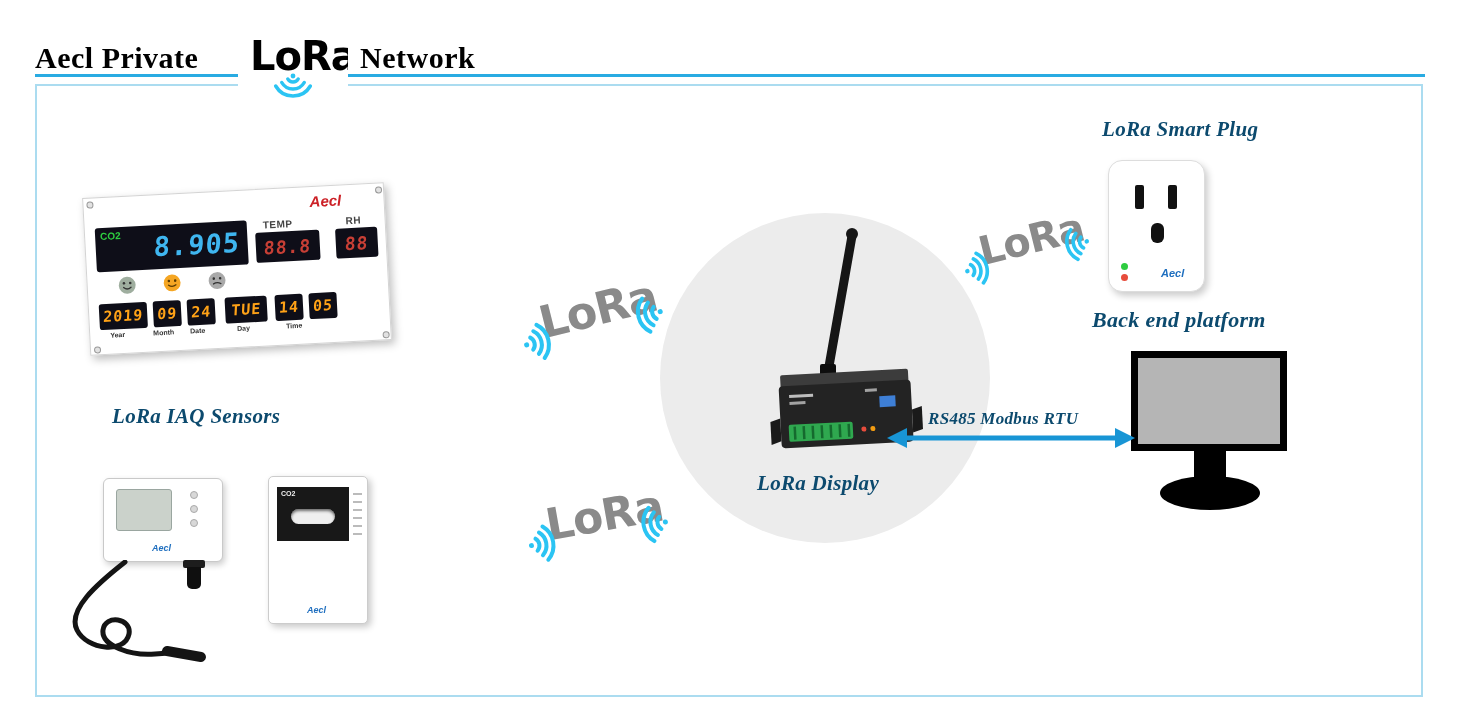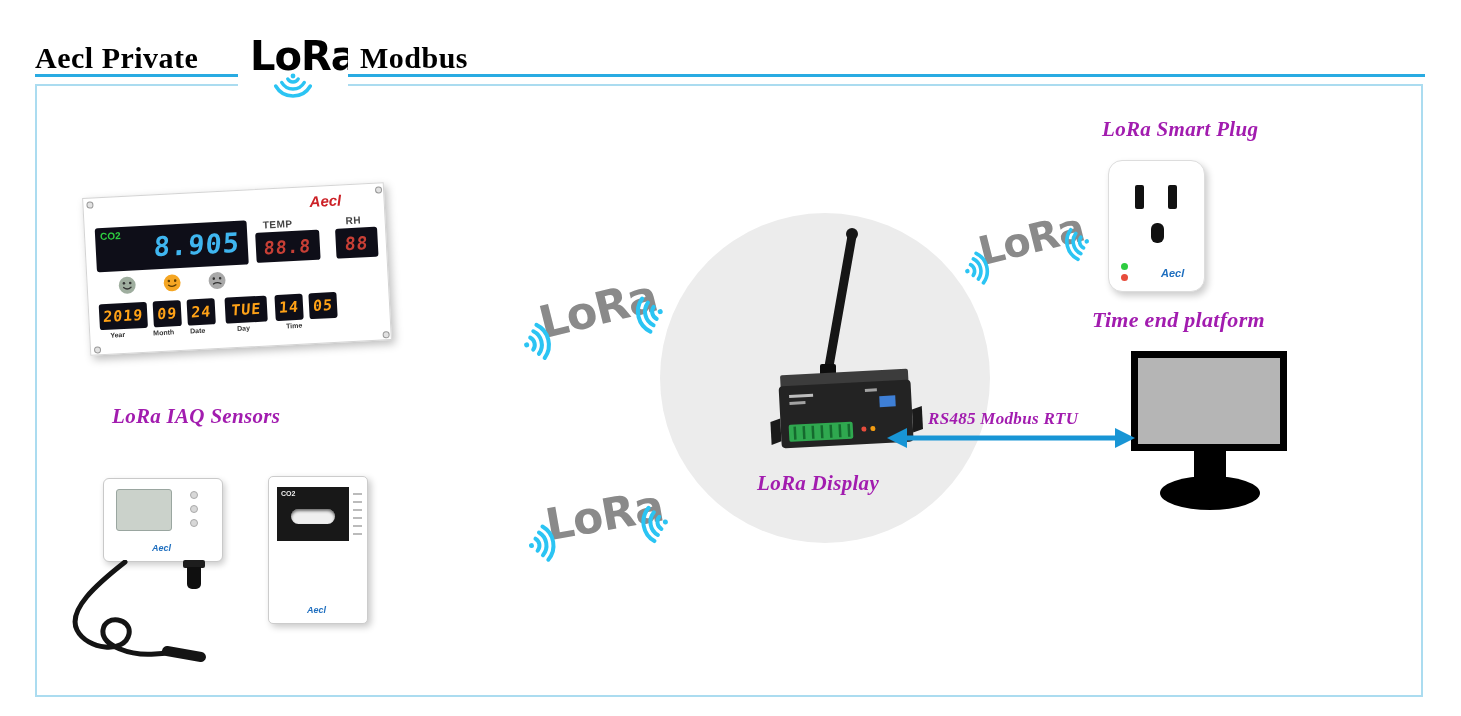--- a/index.html
+++ b/index.html
@@ -12,21 +12,21 @@
   .title-text{font-family:"Liberation Serif",serif;font-weight:bold;font-size:30px;line-height:32px;color:#000;letter-spacing:.5px;z-index:7}
   .title-prefix{left:35px;top:42px}
   .title-suffix{left:360px;top:42px}
   .title-rule{left:35px;top:74px;width:1390px;height:3px;background:#29ABE2;z-index:1}
   .logo-title{left:238px;top:24px;width:110px;height:86px;background:#fff;z-index:6}
 
   
   .frame{left:35px;top:84px;width:1388px;height:613px;border:2px solid #ABDCF0;z-index:0}
 
   
-  .dev-label{font-family:"Liberation Serif",serif;font-weight:bold;font-style:italic;color:#a21caf;letter-spacing:.3px;font-size:21px;z-index:5;white-space:nowrap}
+  .dev-label{font-family:"Liberation Serif",serif;font-weight:bold;font-style:italic;color:#0c4a6e;letter-spacing:.3px;font-size:21px;z-index:5;white-space:nowrap}
   .label-aqd{left:78px;top:144px}
   .label-iaq{left:112px;top:404px}
   .label-plug{left:1102px;top:117px}
   .label-backend{left:1092px;top:307px;font-size:22px}
   .label-gateway{left:757px;top:471px}
   .label-rs485{left:928px;top:409px;font-size:17px;z-index:5}
 
   
   .coverage{left:660px;top:213px;width:330px;height:330px;border-radius:50%;background:#ECECEC;z-index:1}
   .lora-mark{z-index:2}
@@ -112,21 +112,21 @@
     <svg viewBox="0 0 110 86" width="110" height="86">
       <text x="12" y="46" font-family="DejaVu Sans, sans-serif" font-size="40" font-weight="bold" letter-spacing="-1" fill="#000">LoRa</text>
       <g stroke="#2BC4F3" stroke-width="3.5" fill="none" stroke-linecap="round">
         <path d="M 60.2 55 A 6 6 0 0 1 49.8 55"></path>
         <path d="M 66.26 58.5 A 13 13 0 0 1 43.74 58.5"></path>
         <path d="M 72.32 62 A 20 20 0 0 1 37.68 62"></path>
       </g>
       <circle cx="55" cy="52" r="2.4" fill="#2BC4F3"></circle>
     </svg>
   </div>
-  <div class="abs title-text title-suffix">Modbus</div>
+  <div class="abs title-text title-suffix">Network</div>
   <div class="abs title-rule"></div>
 
   <div class="abs frame"></div>
 
   <div class="abs coverage"></div>
 
   <div class="abs lora-mark mark-1">
     <svg viewBox="0 0 168 84">
       <text x="34" y="54" font-family="DejaVu Sans, sans-serif" font-size="44" font-weight="bold" letter-spacing="-1" fill="#8A8A8A">LoRa</text>
       <g stroke="#2BC4F3" stroke-width="4" fill="none" stroke-linecap="round">
@@ -318,18 +318,18 @@
   <div class="abs dev-label label-plug">LoRa Smart Plug</div>
   <div class="abs plug">
     <span class="slot slot-l"></span>
     <span class="slot slot-r"></span>
     <span class="ground"></span>
     <span class="led led-g"></span>
     <span class="led led-r"></span>
     <span class="brand-blue plug-brand">Aecl</span>
   </div>
 
-  <div class="abs dev-label label-backend">Time end platform</div>
+  <div class="abs dev-label label-backend">Back end platform</div>
   <div class="abs mon-screen"></div>
   <div class="abs mon-neck"></div>
   <div class="abs mon-base"></div>
 
 </div>
 
 </body></html>

